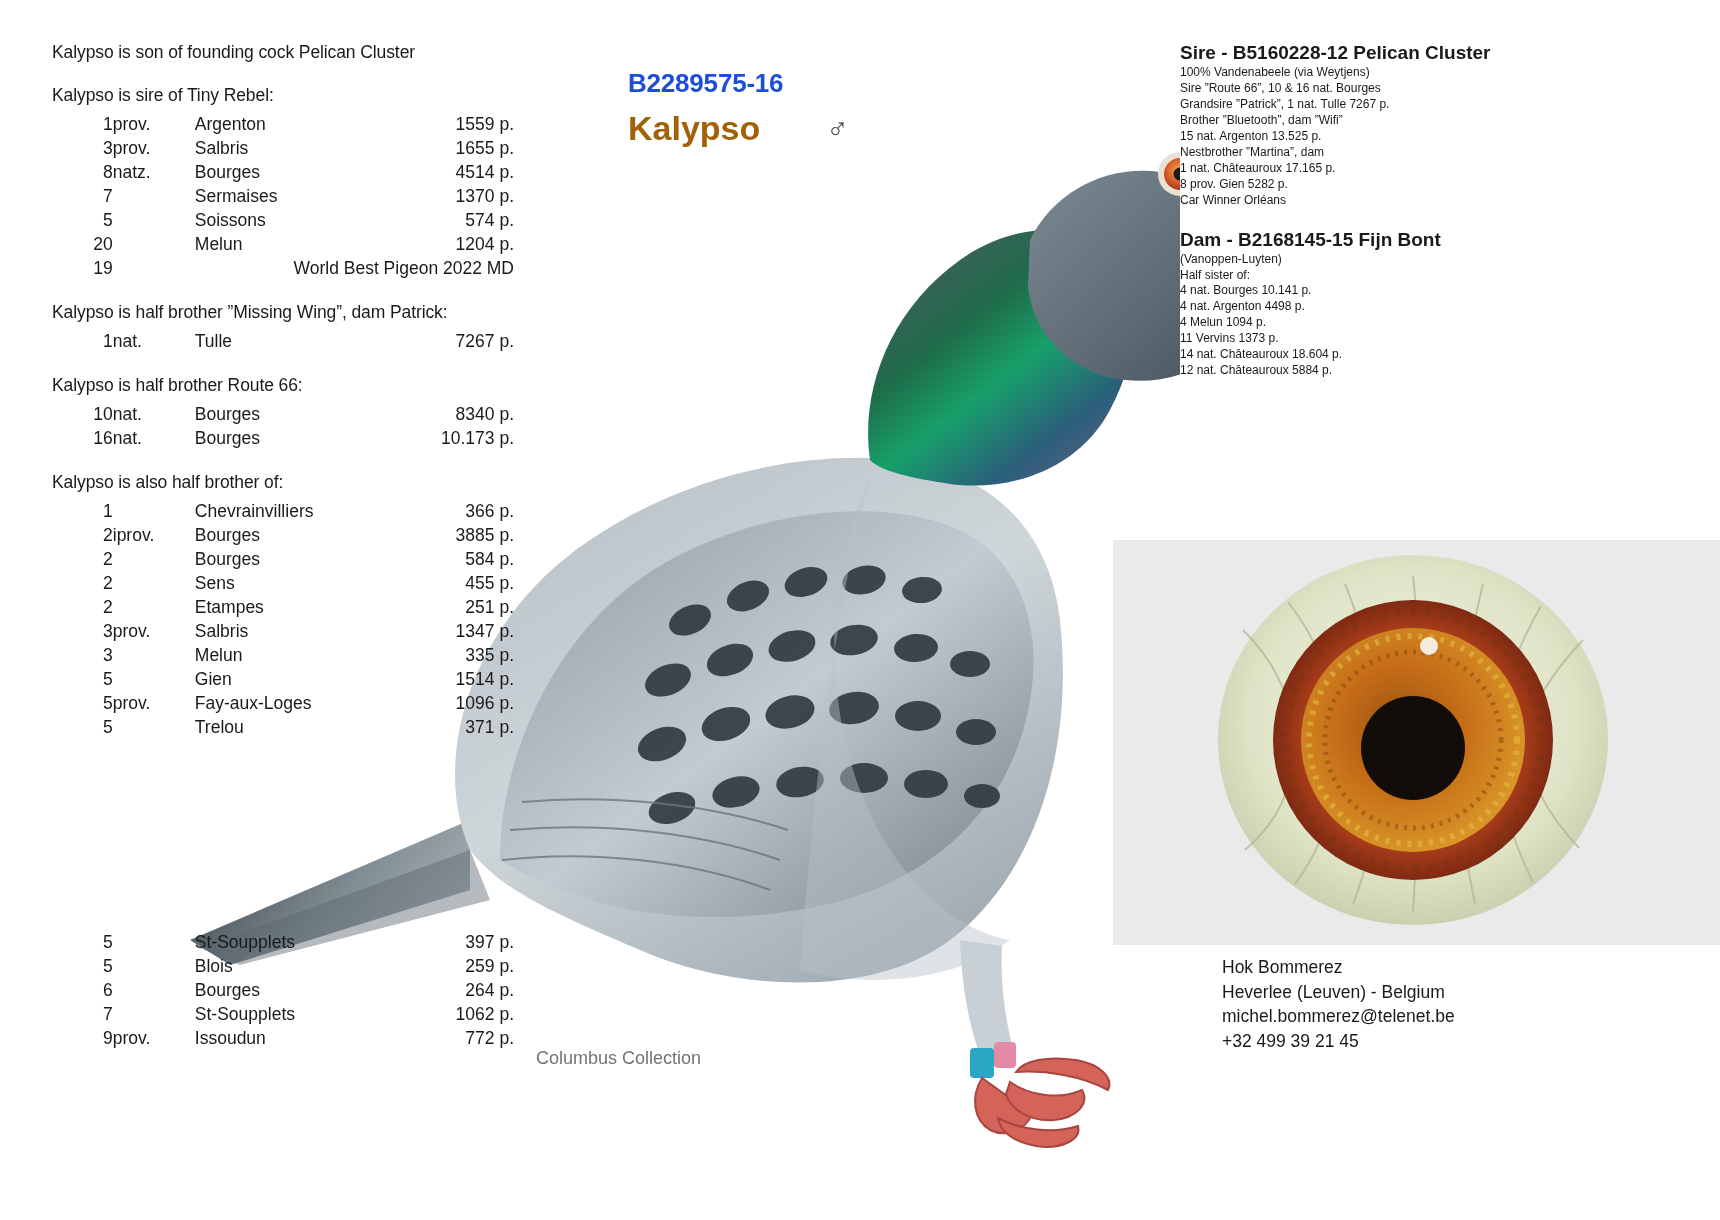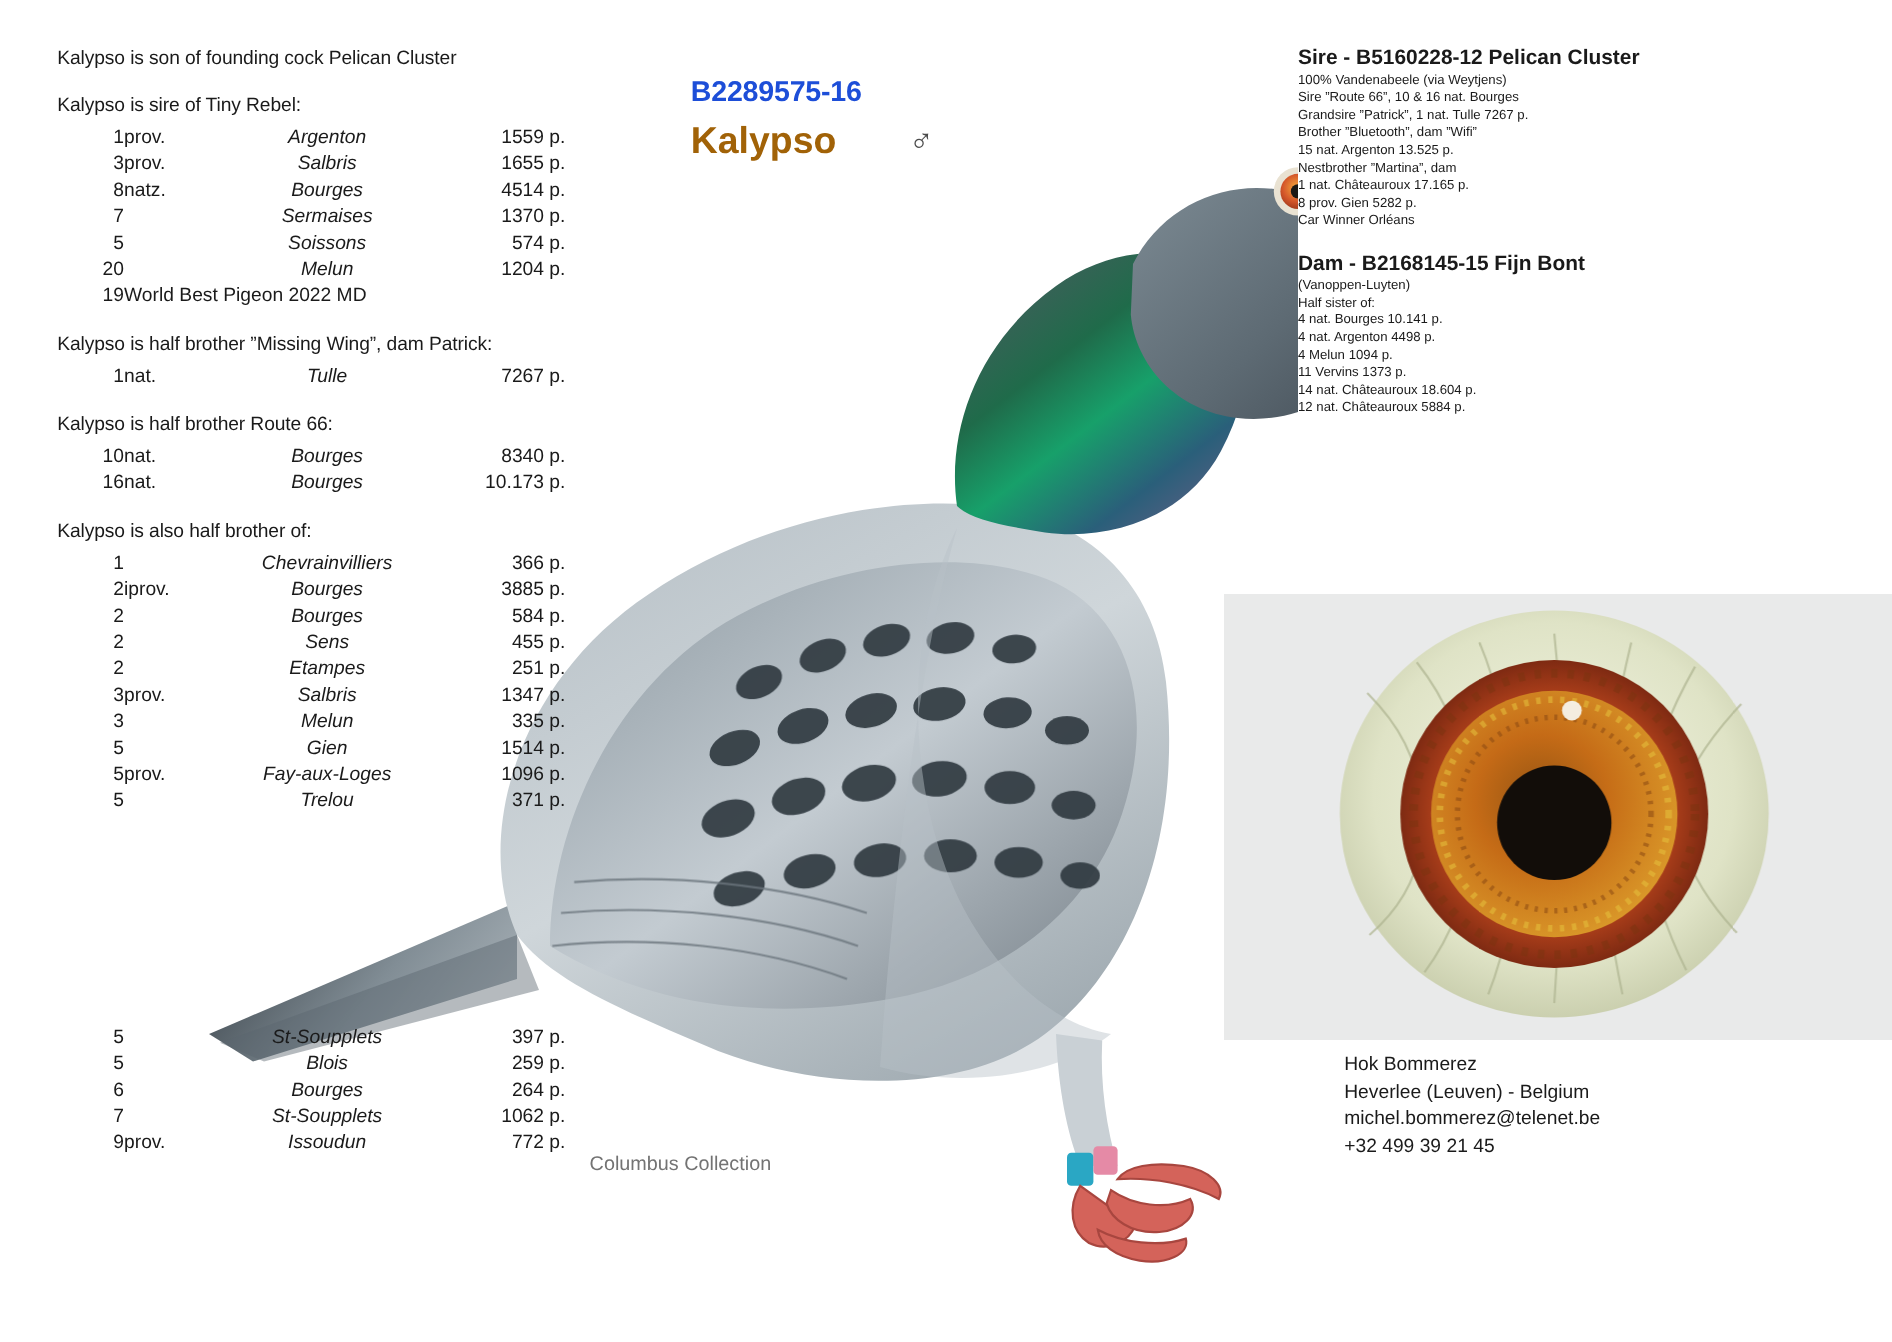--- a/index.html
+++ b/index.html
@@ -24,23 +24,23 @@
     font-size:17.5px;
     font-weight:normal;
     margin:0 0 6px 0;
     letter-spacing:-0.1px;
   }
   .sec-gap { margin-top:22px; }
   table.res { border-collapse:collapse; width:440px; margin-left:22px; }
   table.res td { font-size:17.5px; padding:1.5px 0; vertical-align:top; white-space:nowrap; }
   td.pos { width:34px; text-align:right; padding-right:6px; }
   td.kind { width:72px; text-align:left; }
-  td.race { width:180px; text-align:center;font-style:italic; }
+  td.race { width:180px; text-align:left; }
   td.pts { width:100px; text-align:right; }
-  td.wide { text-align:left; }
+  td.wide { text-align:right; }
 
   
   .bottom-res { position:absolute; left:52px; top:930px; width:470px; }
 
   
   .center-title { position:absolute; left:628px; top:68px; }
   .band { font-size:26px; font-weight:bold; color:#1d4ed8; letter-spacing:-0.2px; }
   .name-row { display:flex; align-items:center; gap:66px; margin-top:10px; }
   .pname { font-size:34px; font-weight:bold; color:#a16207; }
   .sex { font-size:30px; color:#4b4b4b; line-height:1; }

